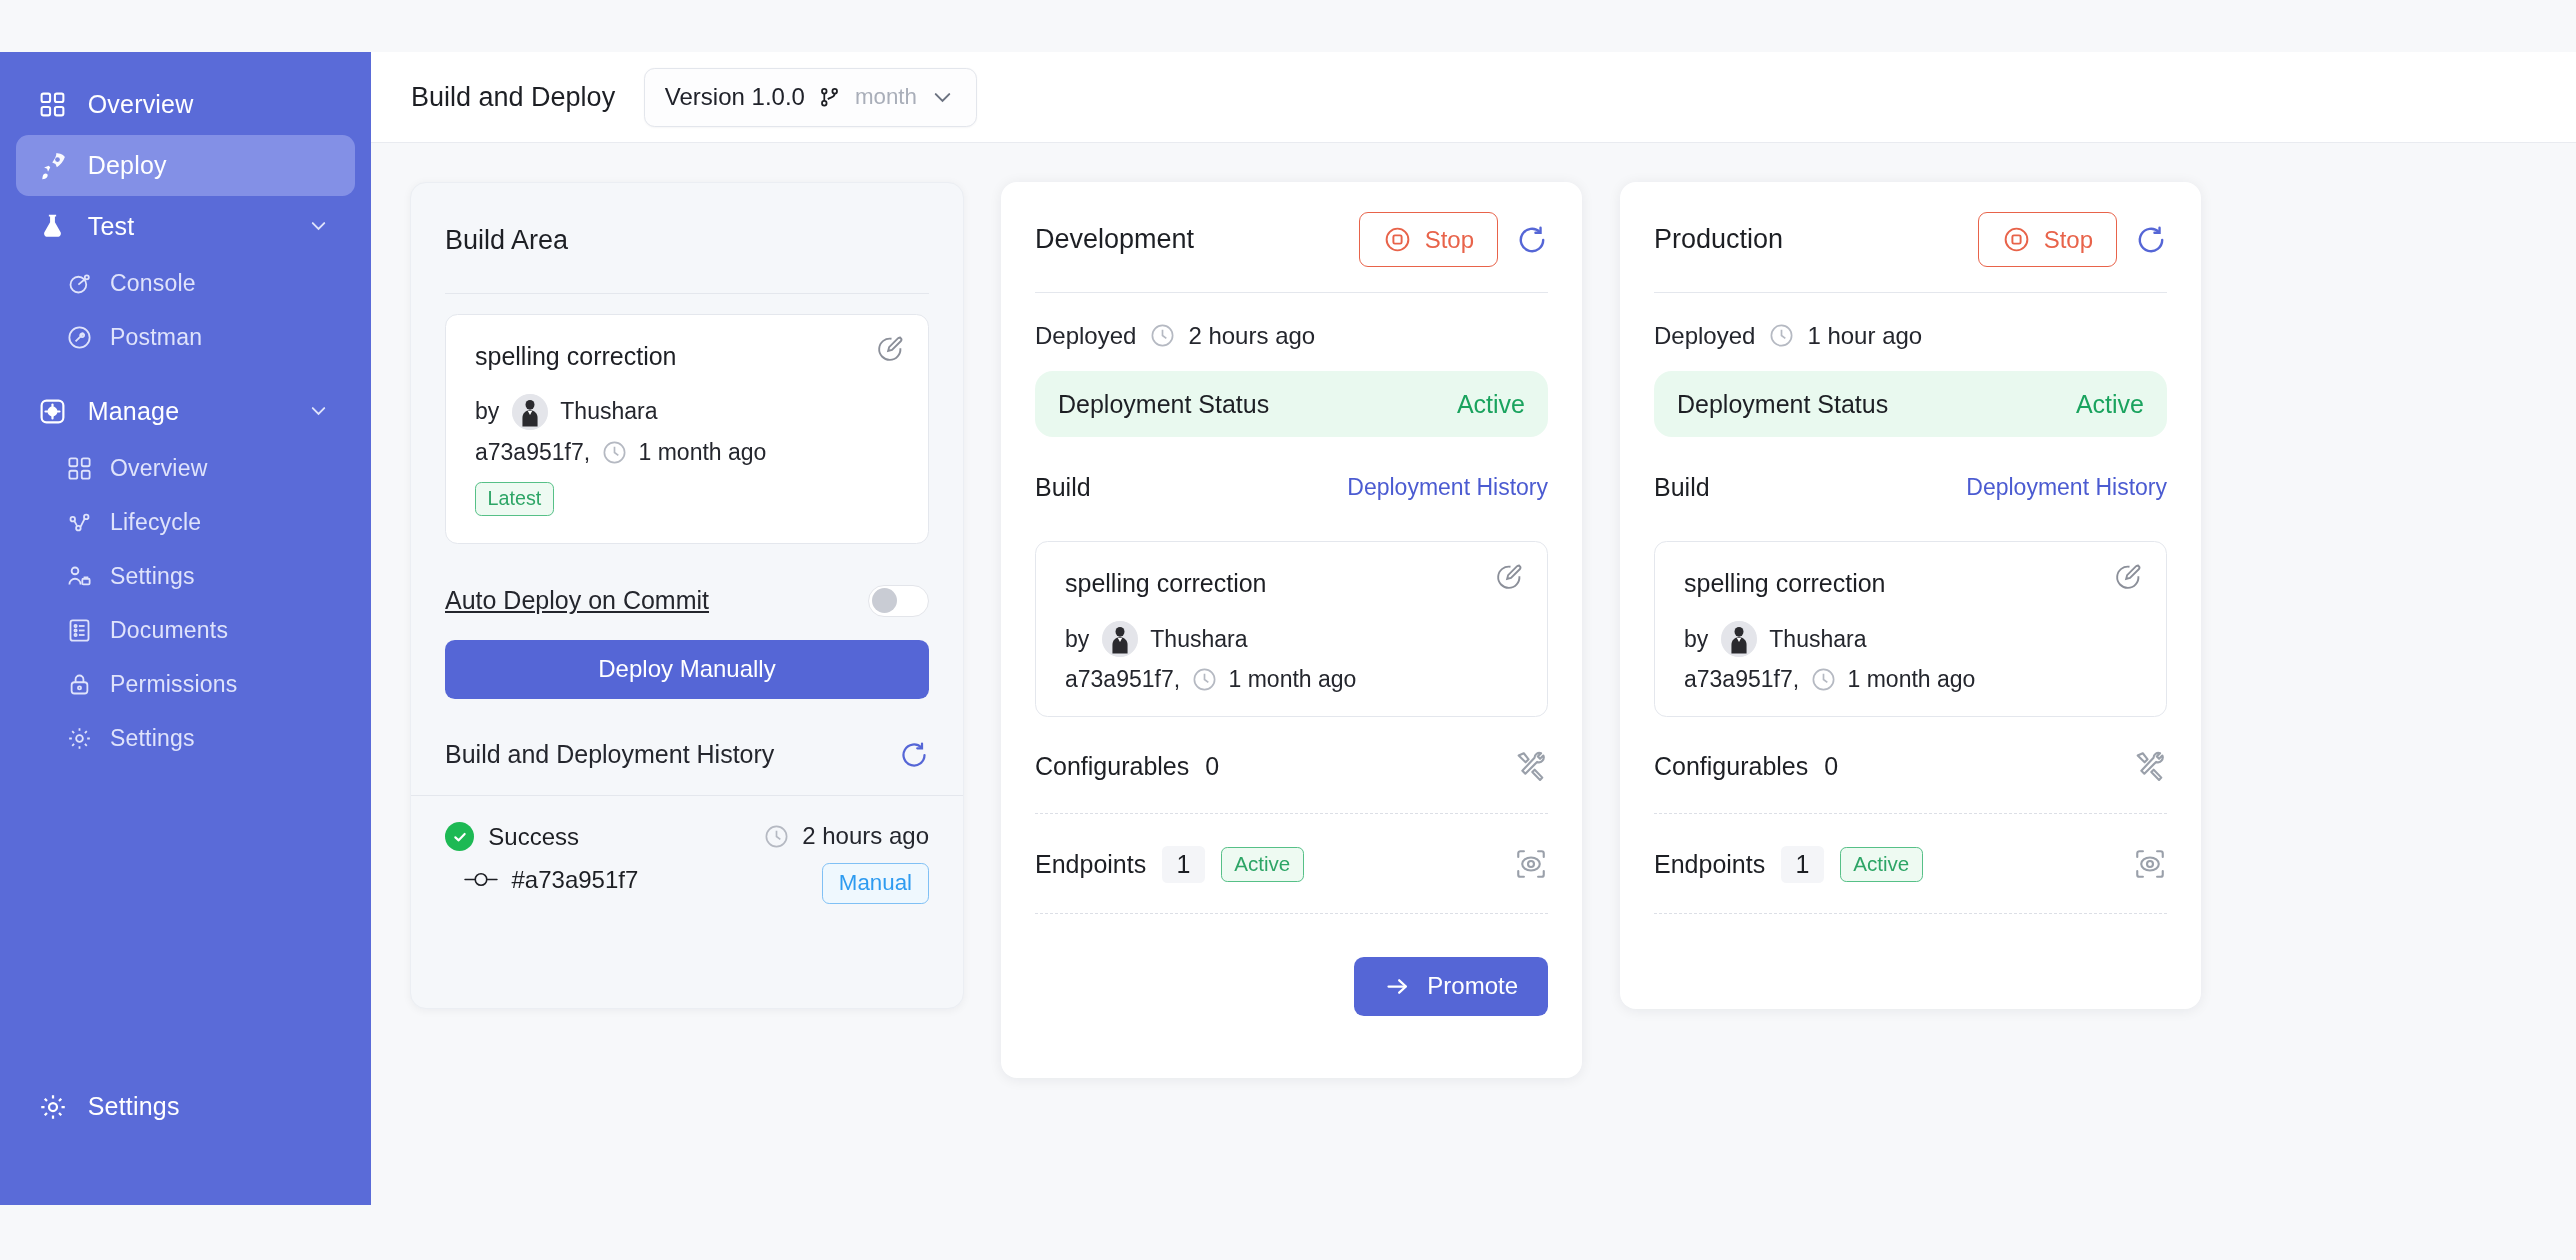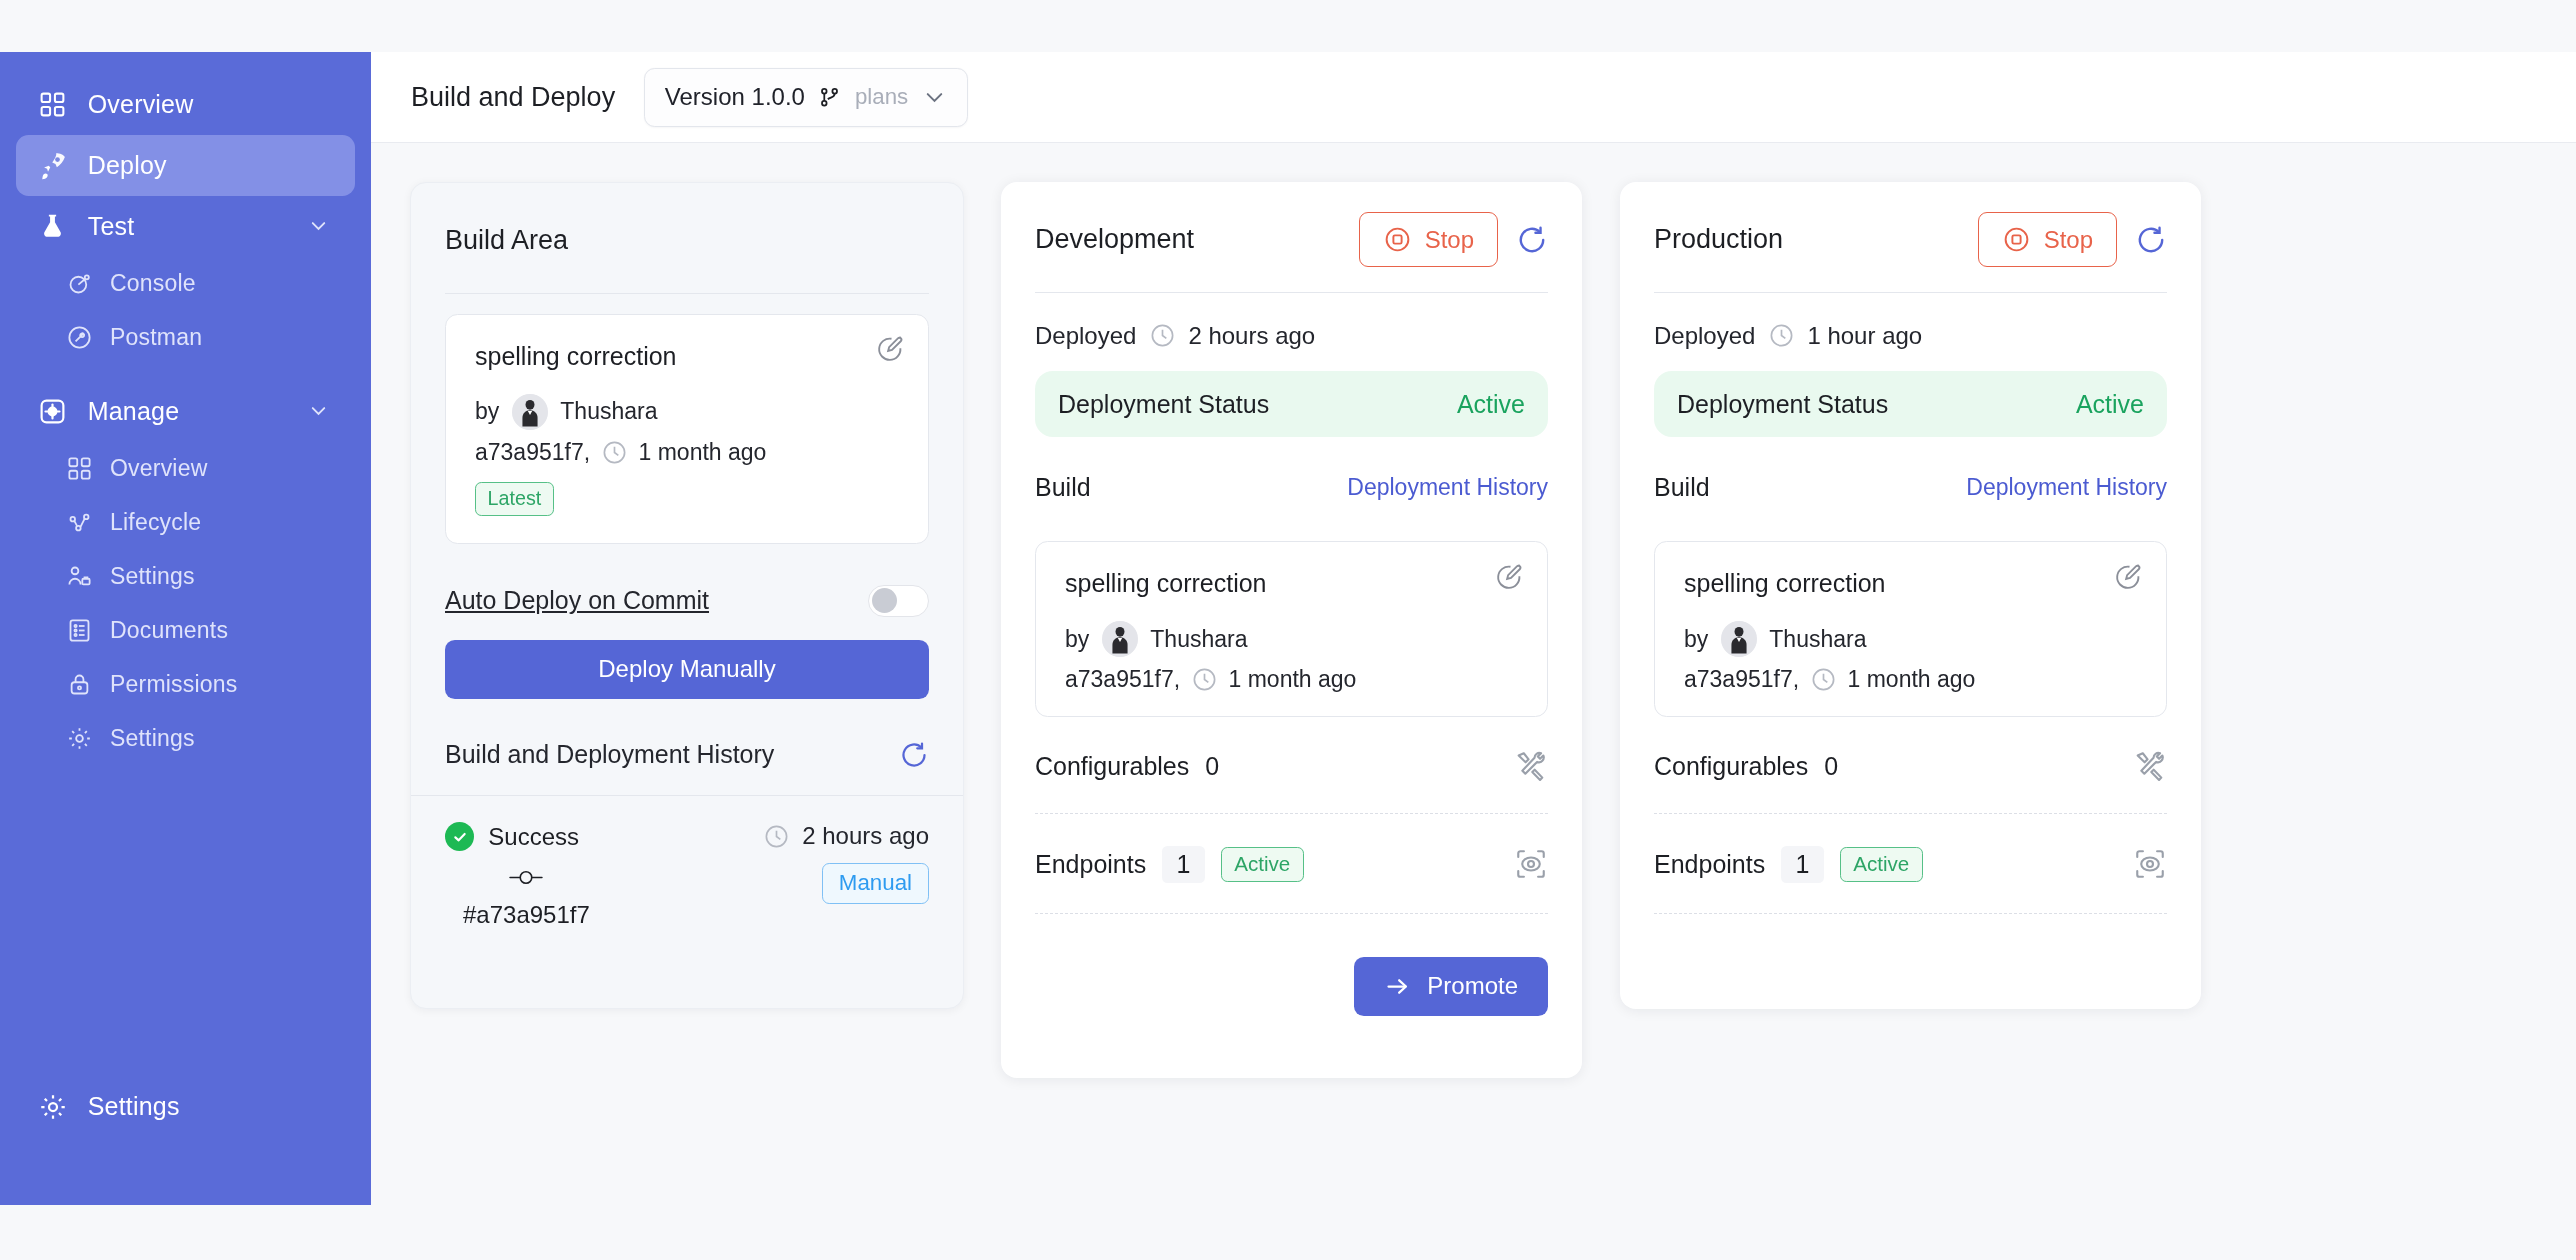--- a/index.html
+++ b/index.html
@@ -148,21 +148,21 @@
   }
 
   .hist-row { display: flex; align-items: center; justify-content: space-between; margin-top: 41px; }
   .hist-row .lbl { font-size: 25px; color: #24262d; }
   .hist-divider { height: 0.9px; background: #e4e7ed; margin-top: 25px; margin-left: -34px; margin-right: -34px; }
 
   .hist-entry { margin-top: 27px; display: flex; justify-content: space-between; }
   .hist-left { }
   .hist-status { display: flex; align-items: center; gap: 14.3px; font-size: 24px; color: #1d1f24; }
   .check-dot { width: 29px; height: 29px; border-radius: 50%; background: #1db954; display: flex; align-items: center; justify-content: center; flex: 0 0 29px; }
-  .hist-commit { display: flex; align-items: center; gap: 12.5px; margin-top: 14.3px; margin-left: 18px; font-size: 24px; color: #1d1f24; flex-direction: column; }
+  .hist-commit { display: flex; align-items: center; gap: 12.5px; margin-top: 14.3px; margin-left: 18px; font-size: 24px; color: #1d1f24; }
   .hist-right { text-align: right; }
   .hist-time { display: flex; align-items: center; justify-content: flex-end; gap: 12.5px; font-size: 24px; color: #24262d; }
   .badge-manual {
     display: inline-block; margin-top: 12.5px;
     border: 0.9px solid #7fc0f5; color: #2e9bf0;
     background: #eff8fe; border-radius: 7.2px;
     font-size: 22.3px; padding: 6.3px 16px;
   }
 
   .metric-row { display: flex; align-items: center; justify-content: space-between; margin-top: 32px; }
@@ -369,21 +369,21 @@
     <div class="version-select">
       <span class="vtext">Version 1.0.0</span>
       <span>
         <svg width="25" height="25" viewBox="0 0 24 24" fill="none" stroke="#1d1f24" stroke-width="1.7">
             <circle cx="7" cy="17.5" r="2.2"></circle>
             <circle cx="7" cy="6" r="2.2"></circle>
             <circle cx="17" cy="6" r="2.2"></circle>
             <path d="M7 8.2v7.1M17 8.2c0 4-4 3.4-6.6 5.5"></path>
           </svg>
       </span>
-      <span class="branch">plans</span>
+      <span class="branch">month</span>
       <span>
         <svg width="27" height="27" viewBox="0 0 24 24" fill="none" stroke="#6b7280" stroke-width="1.8" stroke-linecap="round">
             <polyline points="6 9 12 15 18 9"></polyline>
           </svg>
       </span>
     </div>
   </header>
 
   <main class="board">
 

